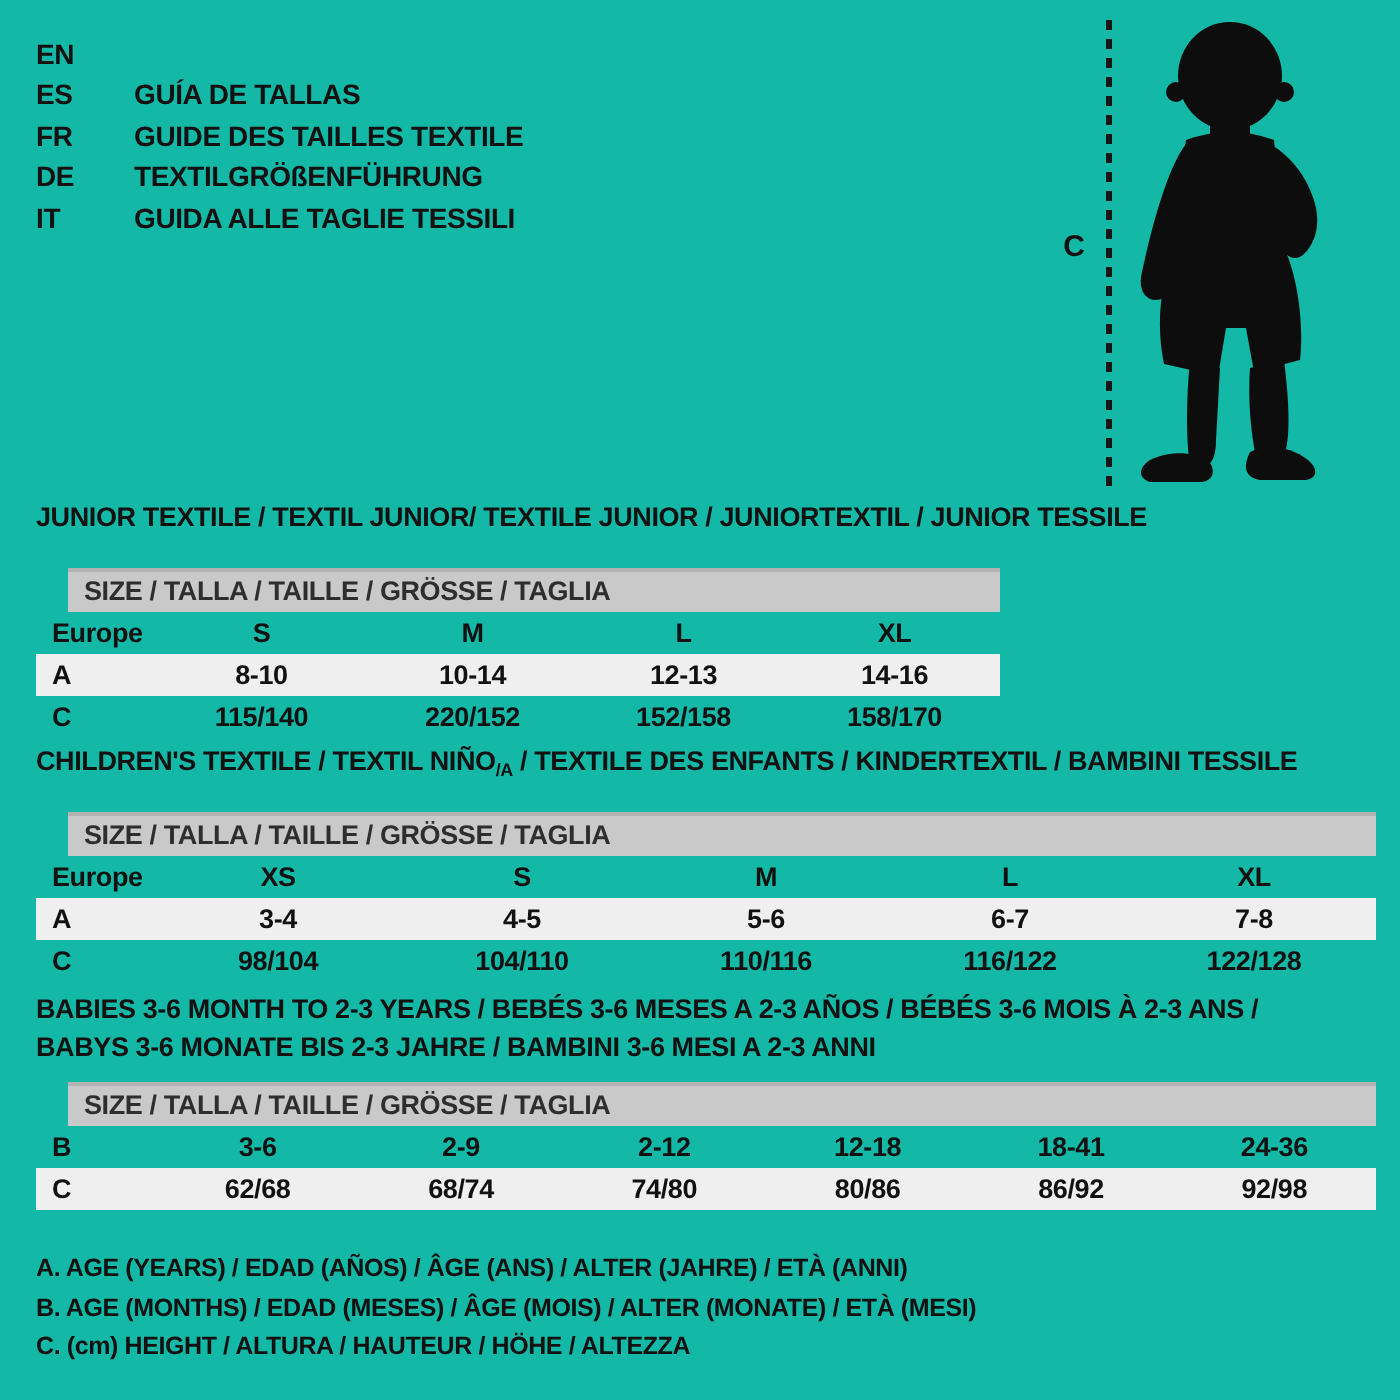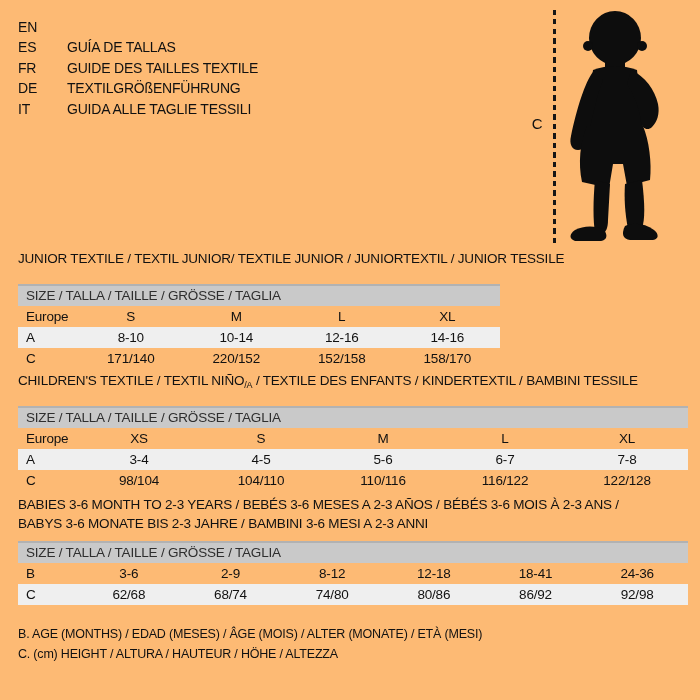--- a/index.html
+++ b/index.html
@@ -1,19 +1,19 @@
 <!DOCTYPE html>
 <html style="--header-bar: #c9c9c9; --header-bar-top: #b2b2b2; --row-alt: #efefef; --text: #111111; --silhouette: #0d0d0d;"><head>
 <meta charset="utf-8">
 <style>
   html,body{margin:0;padding:0;background:#ffffff;}
   .page{
-    position:relative;width:700px;height:700px;background:#fdba74;overflow:hidden;
+    position:relative;width:700px;height:700px;background:#14b8a6;overflow:hidden;
     font-family:"Liberation Sans","DejaVu Sans",sans-serif;
-    font-weight:400;color:var(--text,#111);letter-spacing:-0.2px;
+    font-weight:700;color:var(--text,#111);letter-spacing:-0.2px;
     font-stretch:condensed;
   }
   
   .lang-list{position:absolute;left:18px;top:17px;}
   .lang-row{display:flex;height:20.4px;line-height:20.4px;font-size:14px;}
   .lang-code{width:49px;}
   
   .figure{position:absolute;left:520px;top:0;width:180px;height:256px;}
   .dash-line{
     position:absolute;left:33px;top:10px;width:3px;height:233px;
@@ -23,20 +23,21 @@
   .figure svg{position:absolute;left:43px;top:8px;}
   
   .sec-title{position:absolute;left:18px;font-size:13.5px;white-space:nowrap;}
   .sub{font-size:9px;vertical-align:-3px;}
   
   .tbl{position:absolute;left:18px;box-sizing:border-box;}
   .thead{
     background:var(--header-bar,#c9c9c9);border-top:2px solid var(--header-bar-top,#b2b2b2);
     height:22px;line-height:20px;padding-left:8px;font-size:13.5px;color:#2e2e2e;
     box-sizing:border-box;
+    margin-left:16px;
   }
   .row{display:grid;height:21px;align-items:center;font-size:13.5px;}
   .row.alt{background:var(--row-alt,#efefef);}
   .cols4{grid-template-columns:60px repeat(4,1fr);}
   .cols5{grid-template-columns:60px repeat(5,1fr);}
   .cols6{grid-template-columns:60px repeat(6,1fr);}
   .cell{text-align:center;}
   .cell.rlabel{text-align:left;padding-left:8px;}
   
   .notes{position:absolute;left:18px;top:625px;font-size:12.5px;line-height:19.5px;}
@@ -96,26 +97,26 @@
       <span class="cell rlabel">Europe</span>
       <span class="cell">S</span>
       <span class="cell">M</span>
       <span class="cell">L</span>
       <span class="cell">XL</span>
     </div>
     <div class="row cols4 alt">
       <span class="cell rlabel">A</span>
       <span class="cell">8-10</span>
       <span class="cell">10-14</span>
-      <span class="cell">12-16</span>
+      <span class="cell">12-13</span>
       <span class="cell">14-16</span>
     </div>
     <div class="row cols4">
       <span class="cell rlabel">C</span>
-      <span class="cell">171/140</span>
+      <span class="cell">115/140</span>
       <span class="cell">220/152</span>
       <span class="cell">152/158</span>
       <span class="cell">158/170</span>
     </div>
   </div>
 
   <div class="sec-title" style="top:373px;"><span>CHILDREN'S TEXTILE / TEXTIL NIÑO</span><span class="sub">/A</span><span> / TEXTILE DES ENFANTS / KINDERTEXTIL / BAMBINI TESSILE</span></div>
   <div class="tbl" style="top:406px;width:670px;">
     <div class="thead">SIZE / TALLA / TAILLE / GRÖSSE / TAGLIA</div>
     <div class="row cols5">
@@ -147,34 +148,35 @@
   <div class="sec-title" style="top:495px;line-height:19px;">
     <div>BABIES 3-6 MONTH TO 2-3 YEARS / BEBÉS 3-6 MESES A 2-3 AÑOS / BÉBÉS 3-6 MOIS À 2-3 ANS /</div>
     <div>BABYS 3-6 MONATE BIS 2-3 JAHRE / BAMBINI 3-6 MESI A 2-3 ANNI</div>
   </div>
   <div class="tbl" style="top:541px;width:670px;">
     <div class="thead">SIZE / TALLA / TAILLE / GRÖSSE / TAGLIA</div>
     <div class="row cols6">
       <span class="cell rlabel">B</span>
       <span class="cell">3-6</span>
       <span class="cell">2-9</span>
-      <span class="cell">8-12</span>
+      <span class="cell">2-12</span>
       <span class="cell">12-18</span>
       <span class="cell">18-41</span>
       <span class="cell">24-36</span>
     </div>
     <div class="row cols6 alt">
       <span class="cell rlabel">C</span>
       <span class="cell">62/68</span>
       <span class="cell">68/74</span>
       <span class="cell">74/80</span>
       <span class="cell">80/86</span>
       <span class="cell">86/92</span>
       <span class="cell">92/98</span>
     </div>
   </div>
 
   <div class="notes">
+    <div>A. AGE (YEARS) / EDAD (AÑOS) / ÂGE (ANS) / ALTER (JAHRE) / ETÀ (ANNI)</div>
     <div>B. AGE (MONTHS) / EDAD (MESES) / ÂGE (MOIS) / ALTER (MONATE) / ETÀ (MESI)</div>
     <div>C. (cm) HEIGHT / ALTURA / HAUTEUR / HÖHE / ALTEZZA</div>
   </div>
 
 </div>
 
 </body></html>

